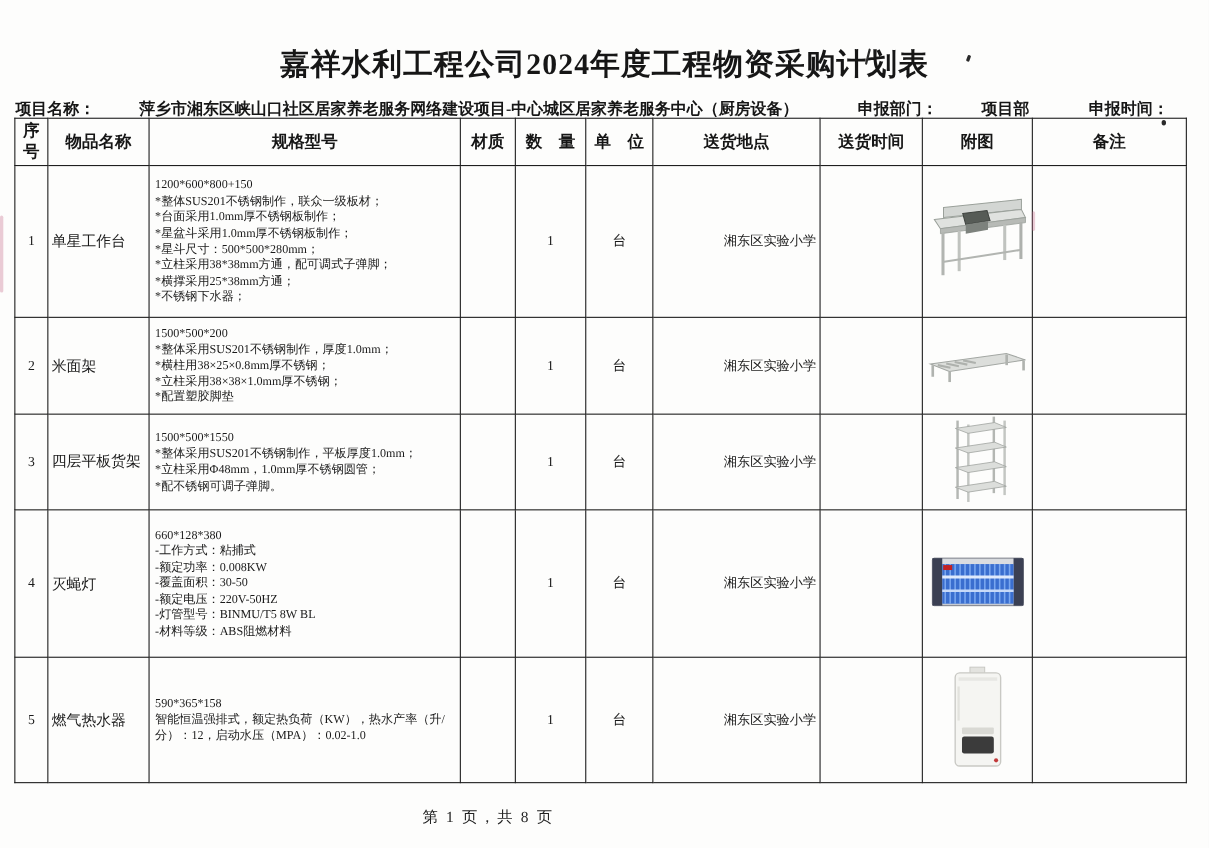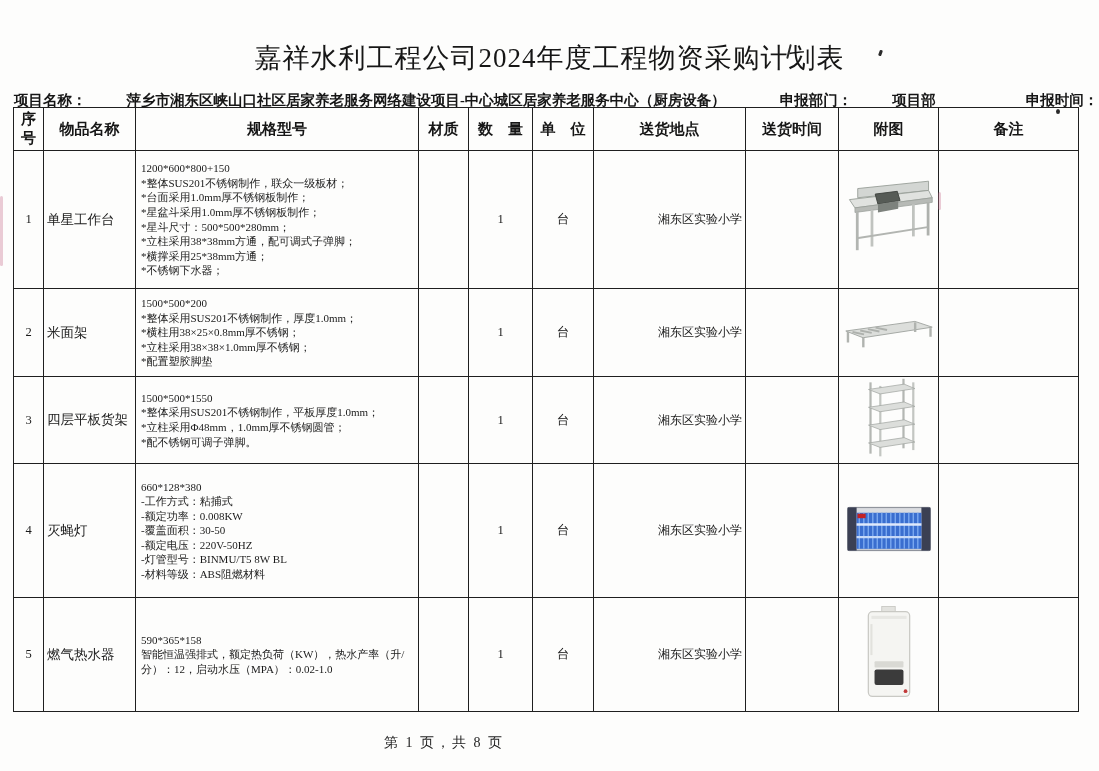--- a/index.html
+++ b/index.html
@@ -10,30 +10,30 @@
     color:#141414;
     position:relative;
     overflow:hidden;
   }
   .page{
     position:absolute;left:0;top:0;width:1099px;height:771px;
     background:#fdfdfc;
   }
   .doc-title{
     position:absolute;left:0;top:40px;width:1099px;
-    text-align:center;font-size:27px;font-weight:normal;
+    text-align:center;font-size:27px;font-weight:bold;
     letter-spacing:1px;color:#161616;
   }
   .meta-line{
     position:absolute;left:14px;top:88px;width:1078px;
     display:flex;align-items:baseline;white-space:nowrap;
     font-size:14.5px;font-weight:bold;color:#161616;gap:40px;
   }
   .meta-gap-1{margin-left:14px;}
-  .meta-gap-2{margin-left:50px;}
+  .meta-gap-2{margin-left:14px;}
   .handwritten{
     display:inline-block;
     font-style:italic;font-weight:600;font-size:19px;
     transform:rotate(-6deg) translateY(1px);
     letter-spacing:-1px;
   }
   table.main{
     position:absolute;left:13px;top:107px;
     width:1065px;border-collapse:collapse;table-layout:fixed;
     background:#fdfdfc;

